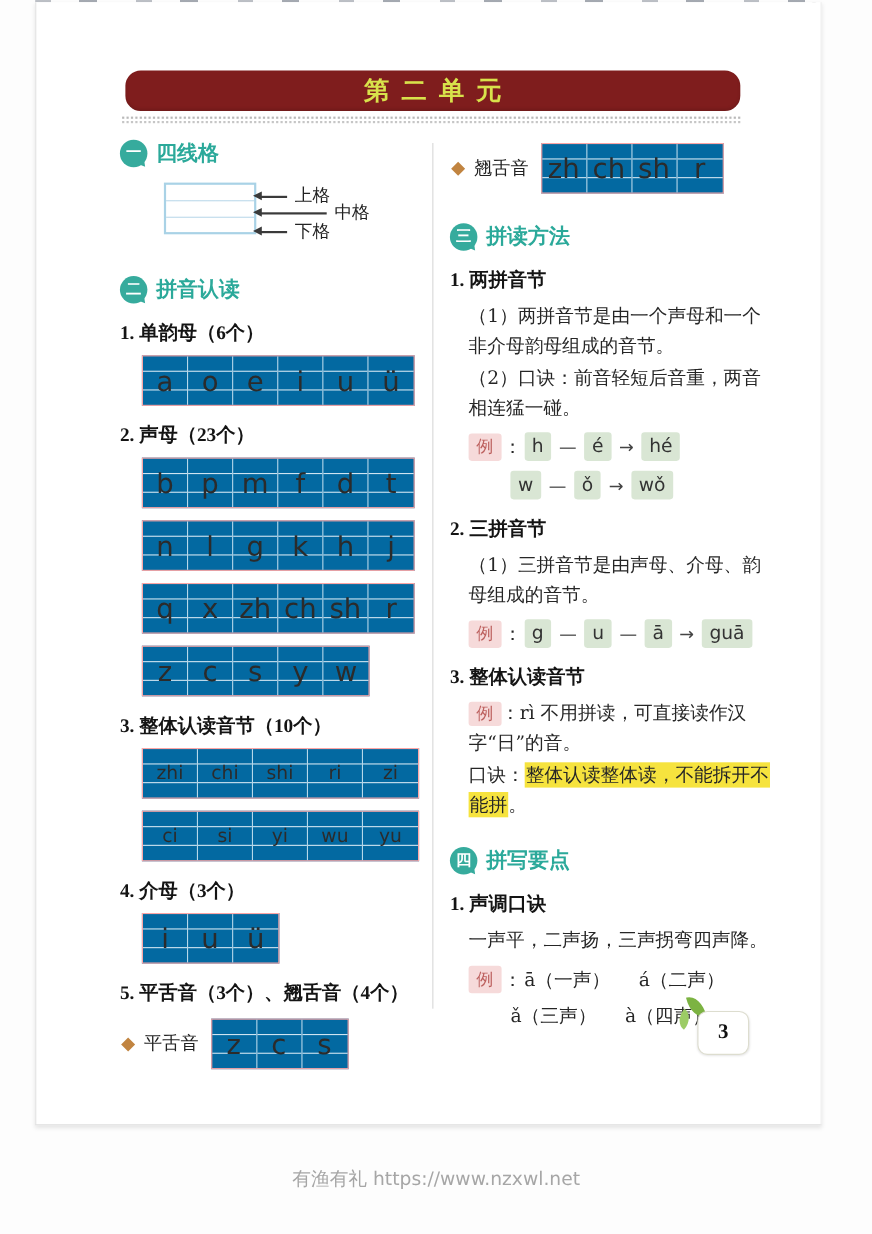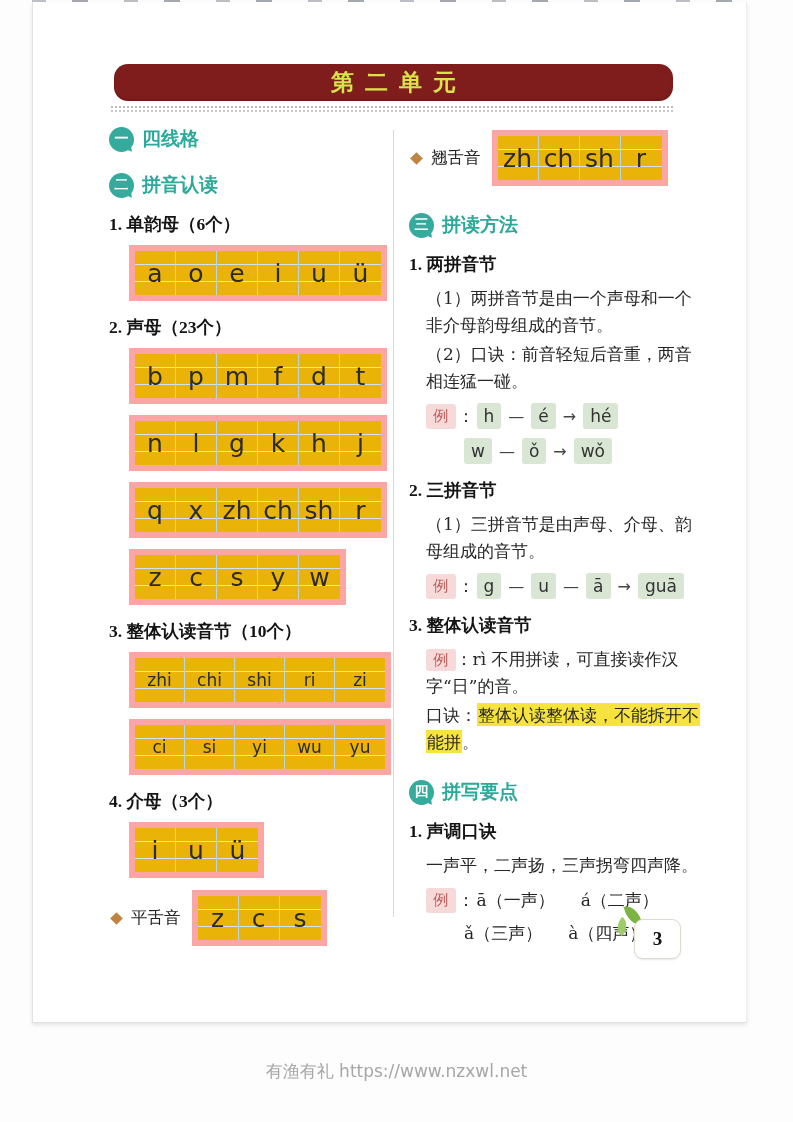--- a/index.html
+++ b/index.html
@@ -37,21 +37,21 @@
   .bubble::after { content:""; position:absolute; right:-1px; bottom:-4px; width:0; height:0;
     border:4px solid transparent; border-top:7px solid #36ab9d; transform:rotate(-38deg); }
 
   
   .plabel { font-family:"Liberation Serif", serif; font-weight:700; font-size:17.5px; color:#141414; margin:14px 0 9px; }
   .para { font-family:"DejaVu Serif","Liberation Serif", serif; font-size:17px; line-height:1.56; color:#262626;
     padding-left:17px; margin-bottom:3px; }
   .hl { background:#f6e33e; padding:2px 1px 1px; box-decoration-break:clone; -webkit-box-decoration-break:clone; }
 
   
-  .prow { display:inline-flex; border:6px solid #fca5a5; background:#eab308; }
+  .prow { display:inline-flex; border:1px solid #fca5a5; background:#0369a1; }
   .pcell { width:41px; height:44px; display:flex; align-items:center; justify-content:center;
     border-right:1px solid #b6d8ea; font-family:"DejaVu Sans", sans-serif; font-size:25px; color:#2b2b2b;
     background-image:linear-gradient(#cfe4f1,#cfe4f1),linear-gradient(#cfe4f1,#cfe4f1);
     background-size:100% 1px; background-repeat:no-repeat; background-position:0 13px,0 30px; }
   .pcell:last-child { border-right:none; }
   .pcell.wide { width:50px; font-size:17px; }
   .tbl-indent { margin-left:20px; }
   .row-gap { margin-bottom:11px; }
 
   
@@ -110,20 +110,35 @@
     <div class="dotted-rule"></div>
     <div class="col-divider"></div>
 
     <div class="col-left">
 
       <div class="sec-header">
         <span class="bubble">一</span>
         <span>四线格</span>
       </div>
 
+      <div class="fourline">
+        <div class="fl-box"></div>
+        <div class="fl-row" style="left:88px; top:4px;">
+          <span class="arrow short"></span>
+          <span>上格</span>
+        </div>
+        <div class="fl-row" style="left:88px; top:19px;">
+          <span class="arrow long"></span>
+          <span>中格</span>
+        </div>
+        <div class="fl-row" style="left:88px; top:36px;">
+          <span class="arrow short"></span>
+          <span>下格</span>
+        </div>
+      </div>
 
       <div class="sec-header" style="margin-top:20px;">
         <span class="bubble">二</span>
         <span>拼音认读</span>
       </div>
 
       <div class="plabel">1. 单韵母（6个）</div>
       <div class="prow tbl-indent">
         <span class="pcell">a</span>
         <span class="pcell">o</span>
@@ -182,20 +197,21 @@
         <span class="pcell wide">yu</span>
       </div>
 
       <div class="plabel">4. 介母（3个）</div>
       <div class="prow tbl-indent">
         <span class="pcell">i</span>
         <span class="pcell">u</span>
         <span class="pcell">ü</span>
       </div>
 
+      <div class="plabel">5. 平舌音（3个）、翘舌音（4个）</div>
       <div class="bullet-row" style="margin-top:12px;">
         <span class="diamond"></span>
         <span class="bullet-label">平舌音</span>
         <span class="prow">
           <span class="pcell">z</span>
           <span class="pcell">c</span>
           <span class="pcell">s</span>
         </span>
       </div>
     </div>

